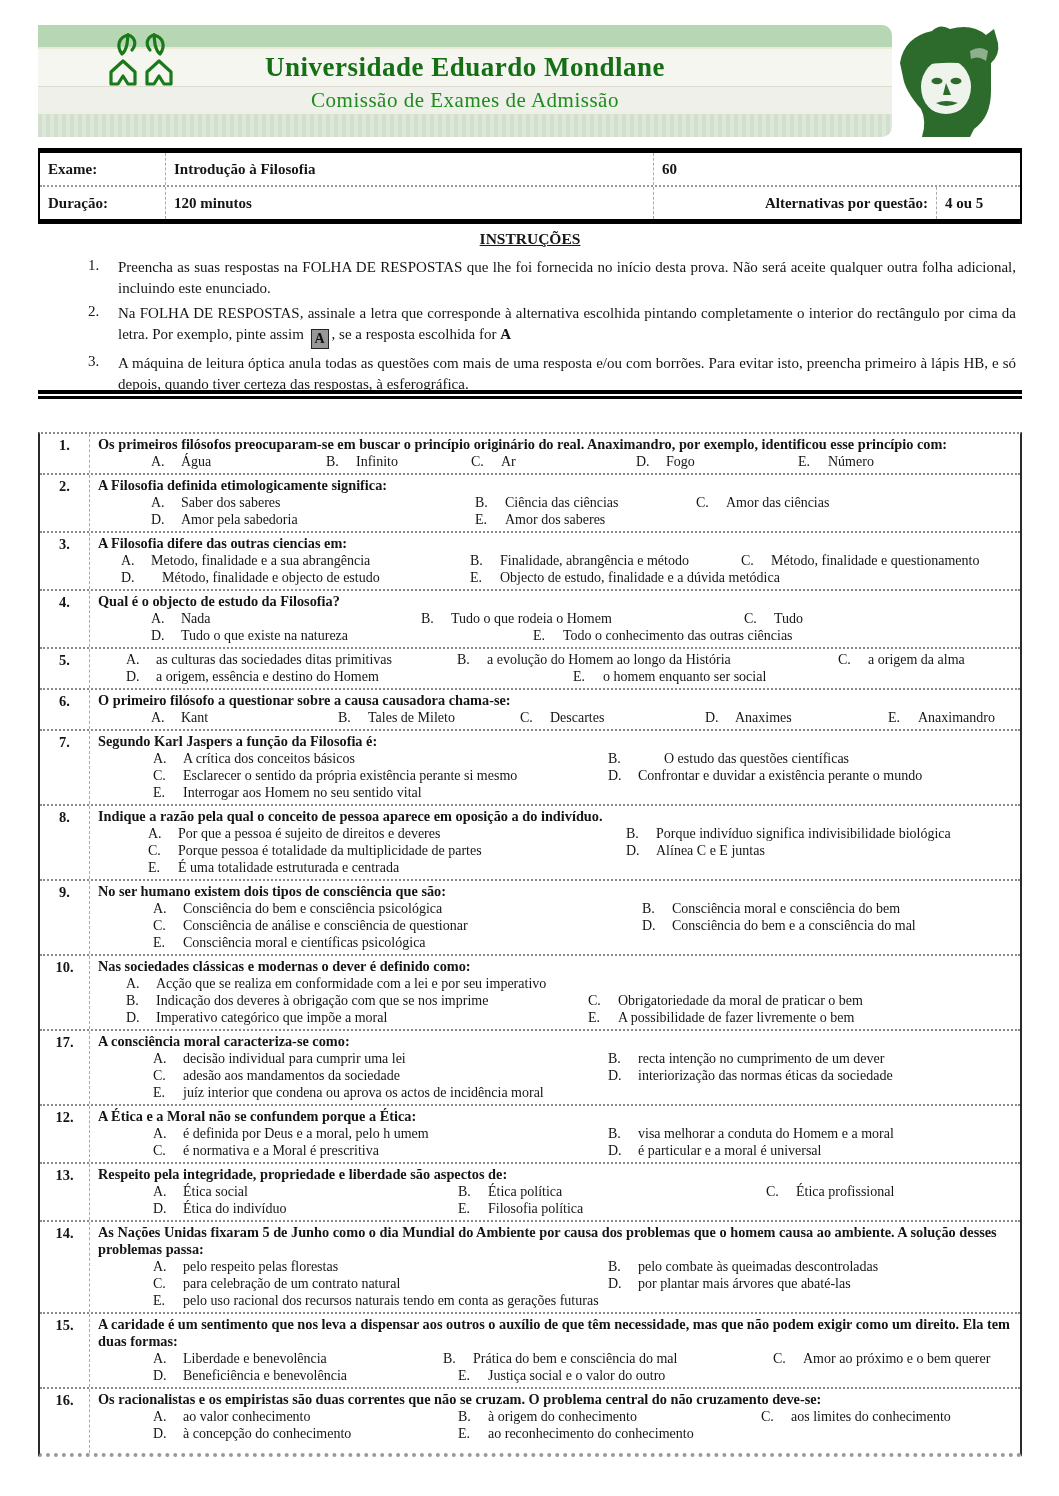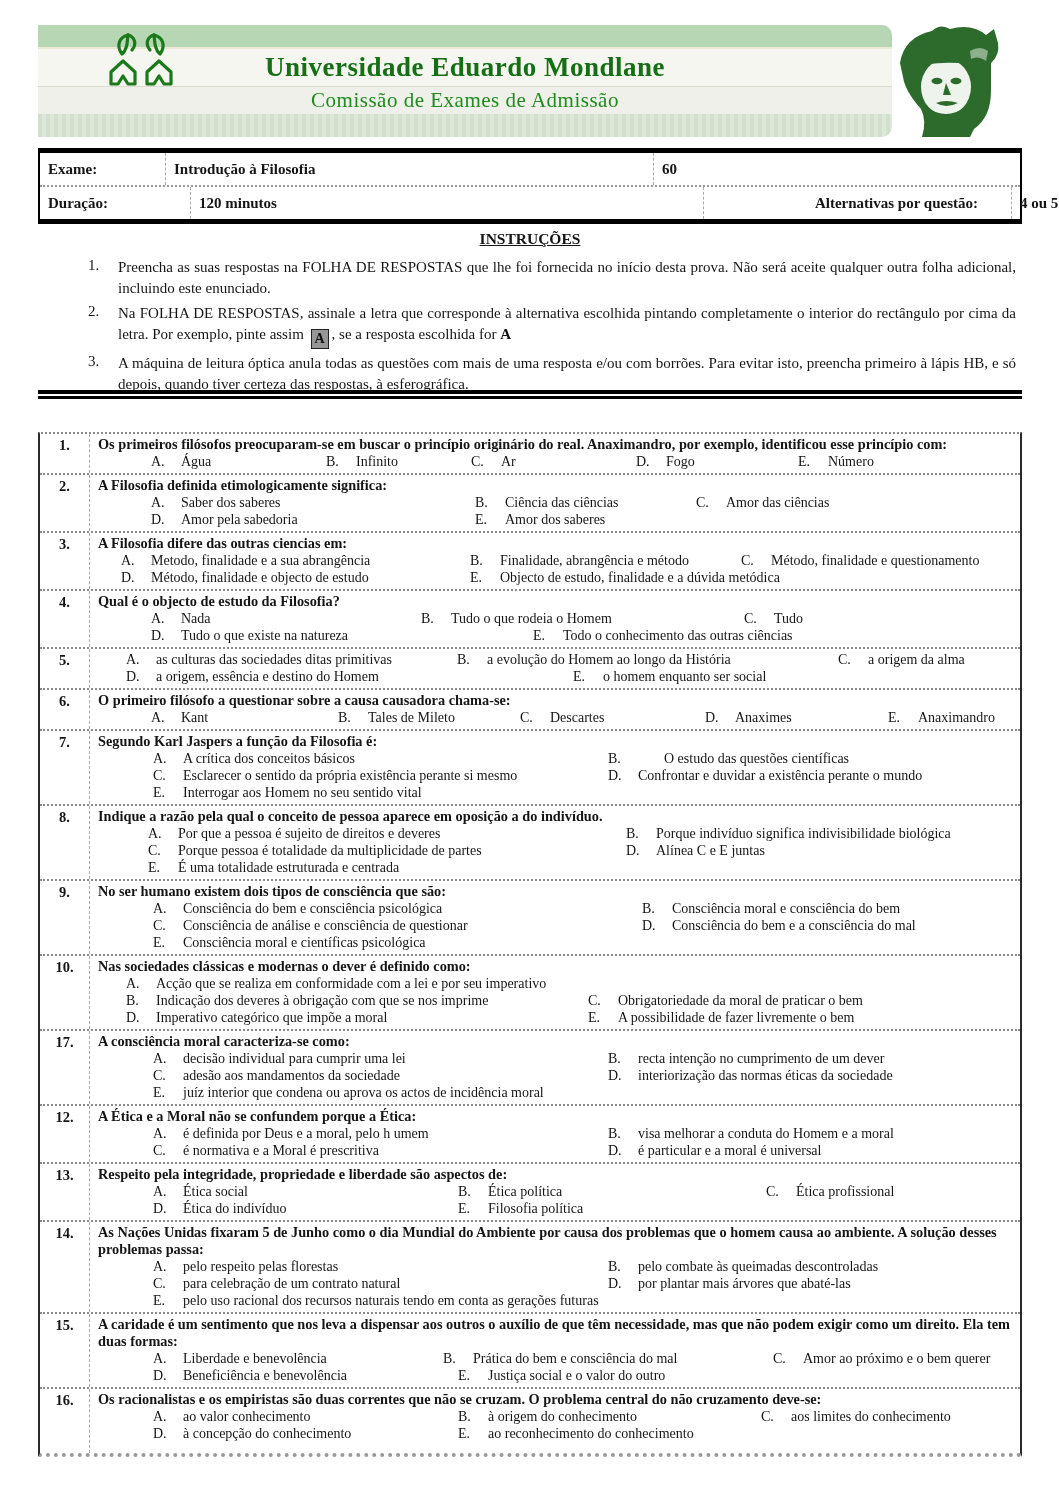--- a/index.html
+++ b/index.html
@@ -17,21 +17,21 @@
   .com-title { font-size:21px; color:#1d8c1d; letter-spacing:.5px; }
   .uem-logo  { position:absolute; left:66px; top:7px; }
   .portrait  { position:absolute; left:854px; top:-4px; }
 
   
   .info-table { position:absolute; left:38px; top:148px; width:980px;
                 border-top:5px solid #000; border-bottom:5px solid #000;
                 border-left:2px solid #000; border-right:2px solid #000; }
   .info-row { display:grid; grid-template-columns:125px 488px 283px 84px; height:32px; align-items:center;
               font-weight:bold; font-size:15px; }
-  .info-row + .info-row { border-top:2px dotted #999;gap:25px; }
+  .info-row + .info-row { border-top:2px dotted #999; }
   .info-cell { padding:0 8px; white-space:nowrap; overflow:hidden; }
   .info-cell.sep { border-left:1.5px dashed #aaa; height:100%; display:flex; align-items:center; }
   .info-cell.right { justify-content:flex-end; text-align:right; }
 
   
   .instructions { position:absolute; left:38px; top:230px; width:984px; }
   .instr-title { text-align:center; font-weight:bold; text-decoration:underline; font-size:15.5px; margin-bottom:9px; }
   .instr-item { display:flex; margin-bottom:4px; }
   .instr-num  { width:30px; margin-left:50px; flex:none; font-size:15px; }
   .instr-text { flex:1; font-size:15px; line-height:21px; text-align:justify; padding-right:6px; }
@@ -179,21 +179,21 @@
           <div class="opt-line">
             <span class="opt-letter" style="left: 23px;">A.</span>
             <span class="opt-text" style="left: 53px;">Metodo, finalidade e a sua abrangência</span>
             <span class="opt-letter" style="left: 372px;">B.</span>
             <span class="opt-text" style="left: 402px;">Finalidade, abrangência e método</span>
             <span class="opt-letter" style="left: 643px;">C.</span>
             <span class="opt-text" style="left: 673px;">Método, finalidade e questionamento</span>
           </div>
           <div class="opt-line">
             <span class="opt-letter" style="left: 23px;">D.</span>
-            <span class="opt-text" style="left: 53px;">Método, finalidade e objecto de estudo</span>
+            <span class="opt-text" style="left: 64px;">Método, finalidade e objecto de estudo</span>
             <span class="opt-letter" style="left: 372px;">E.</span>
             <span class="opt-text" style="left: 402px;">Objecto de estudo, finalidade e a dúvida metódica</span>
           </div>
         </div>
       </div>
       <div class="q-row">
         <div class="q-num">4.</div>
         <div class="q-content">
           <div class="q-stem">Qual é o objecto de estudo da Filosofia?</div>
           <div class="opt-line">

